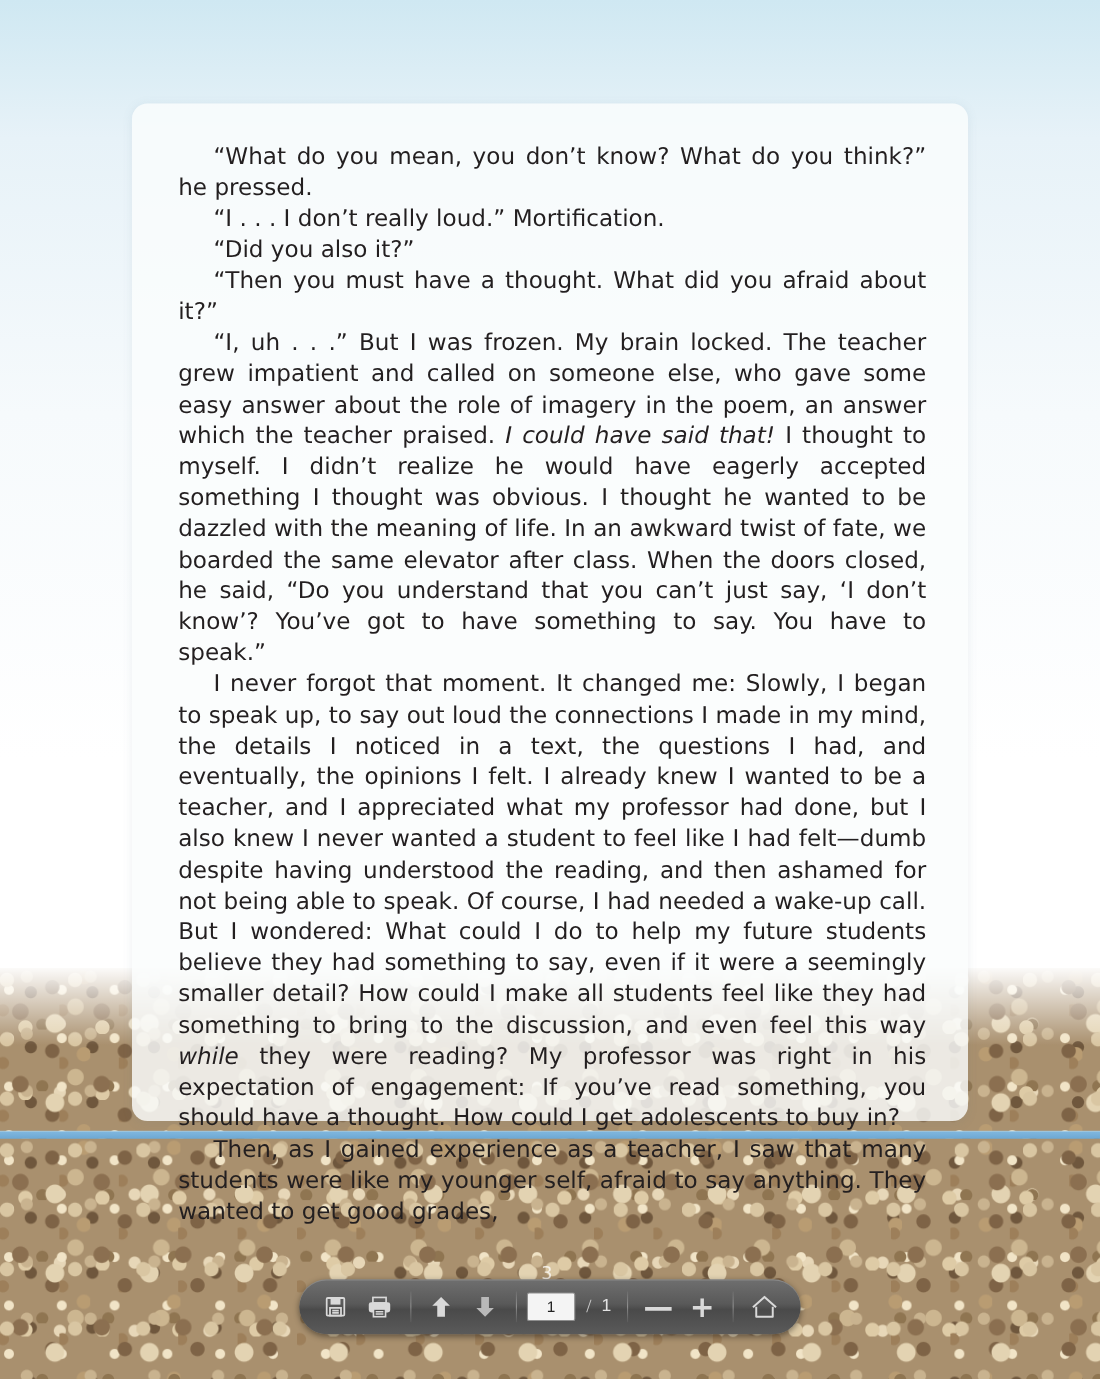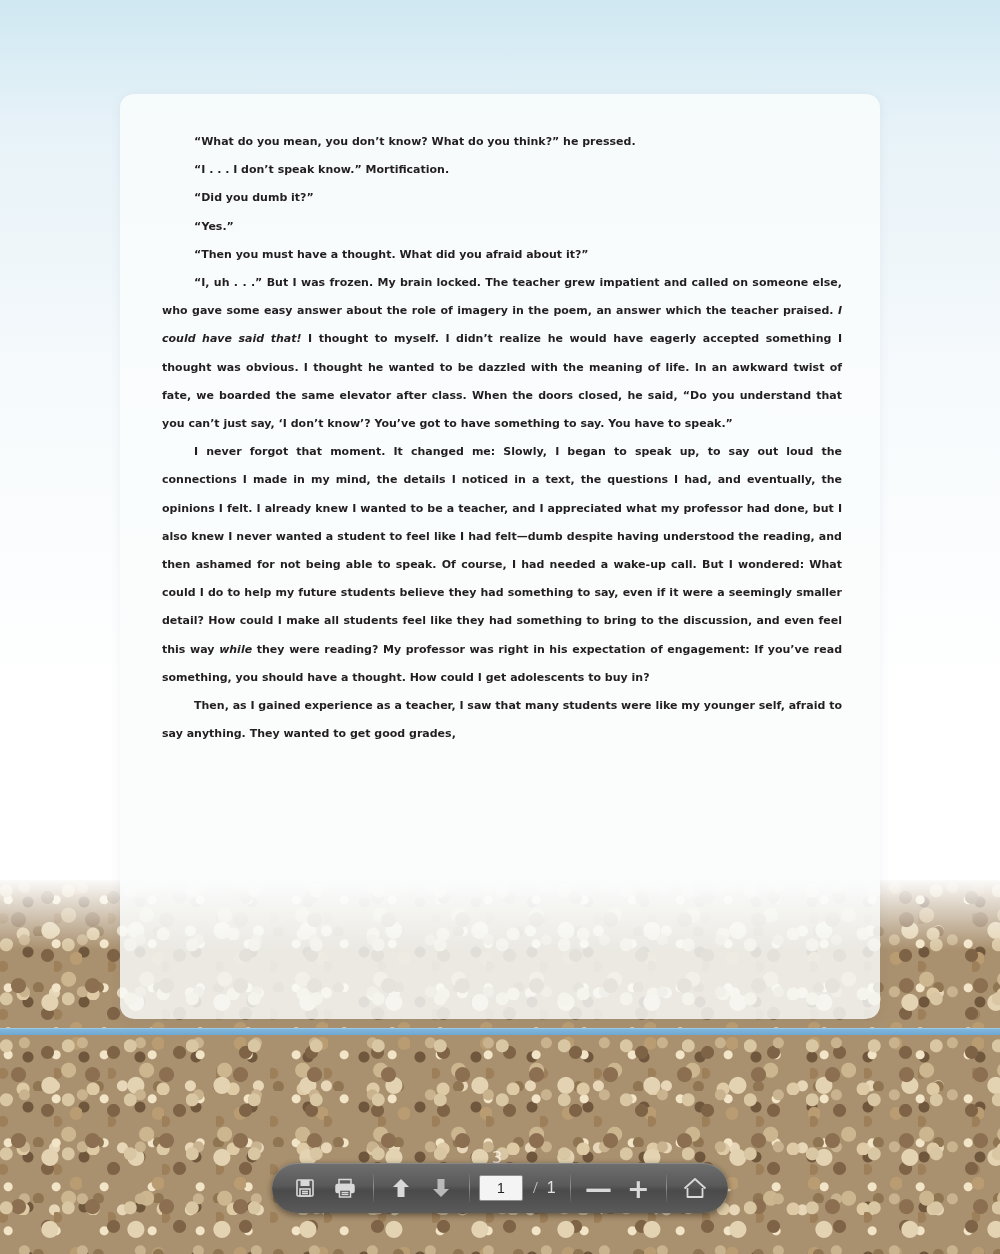--- a/index.html
+++ b/index.html
@@ -86,25 +86,24 @@
     border-radius: 14px;
     box-shadow: 0 2px 10px rgba(90, 120, 140, 0.10);
   }
   .page-body {
     position: absolute;
     left: 42px;
     top: 34px;
     width: 680px;
     color: #231f20;
     font-family: "DejaVu Sans", sans-serif;
-    font-size: 11px;
+    font-size: 21px;
     line-height: 28.2px;
     text-align: justify;
     text-justify: inter-word;
-    font-weight: bold;
   }
   .page-body p {
     margin: 0;
   }
   .p-indent {
     text-indent: 32px;
   }
   .it {
     font-style: italic;
   }
@@ -202,23 +201,22 @@
 
   <div class="blue-bar"></div>
 
   <div class="gravel gravel-bottom">
     <div class="gravel-inner"></div>
   </div>
 
   <div class="page-sheet">
     <div class="page-body" id="page-body">
         <p class="p-indent"><span>“What do you mean, you don’t know? What do you think?” he pressed.</span></p>
-        <p class="p-indent"><span>“I . . . I don’t speak know.” Mortification.</span></p>
-        <p class="p-indent"><span>“Did you dumb it?”</span></p>
-        <p class="p-indent"><span>“Yes.”</span></p>
+        <p class="p-indent"><span>“I . . . I don’t really loud.” Mortification.</span></p>
+        <p class="p-indent"><span>“Did you also it?”</span></p>
         <p class="p-indent"><span>“Then you must have a thought. What did you afraid about it?”</span></p>
         <p class="p-indent"><span>“I, uh . . .” But I was frozen. My brain locked. The teacher grew impatient and called on someone else, who gave some easy answer about the role of imagery in the poem, an answer which the teacher praised. </span><span class="it">I could have said that!</span><span> I thought to myself. I didn’t realize he would have eagerly accepted something I thought was obvious. I thought he wanted to be dazzled with the meaning of life. In an awkward twist of fate, we boarded the same elevator after class. When the doors closed, he said, “Do you understand that you can’t just say, ‘I don’t know’? You’ve got to have something to say. You have to speak.”</span></p>
         <p class="p-indent"><span>I never forgot that moment. It changed me: Slowly, I began to speak up, to say out loud the connections I made in my mind, the details I noticed in a text, the questions I had, and eventually, the opinions I felt. I already knew I wanted to be a teacher, and I appreciated what my professor had done, but I also knew I never wanted a student to feel like I had felt—dumb despite having understood the reading, and then ashamed for not being able to speak. Of course, I had needed a wake-up call. But I wondered: What could I do to help my future students believe they had something to say, even if it were a seemingly smaller detail? How could I make all students feel like they had something to bring to the discussion, and even feel this way </span><span class="it">while</span><span> they were reading? My professor was right in his expectation of engagement: If you’ve read something, you should have a thought. How could I get adolescents to buy in?</span></p>
         <p class="p-indent"><span>Then, as I gained experience as a teacher, I saw that many students were like my younger self, afraid to say anything. They wanted to get good grades,</span></p>
       </div>
   </div>
 
   <div class="ghost-num">3</div>
 
   <div class="toolbar">

